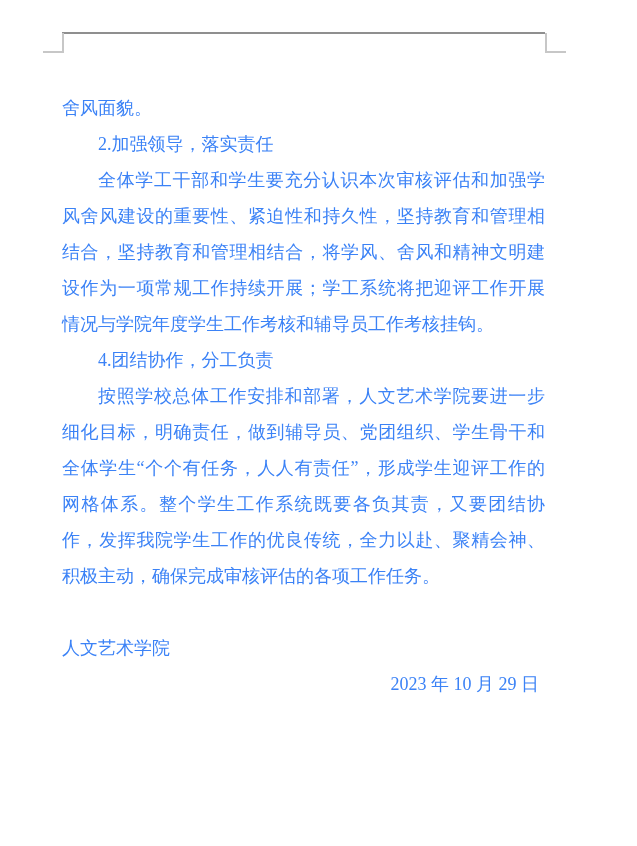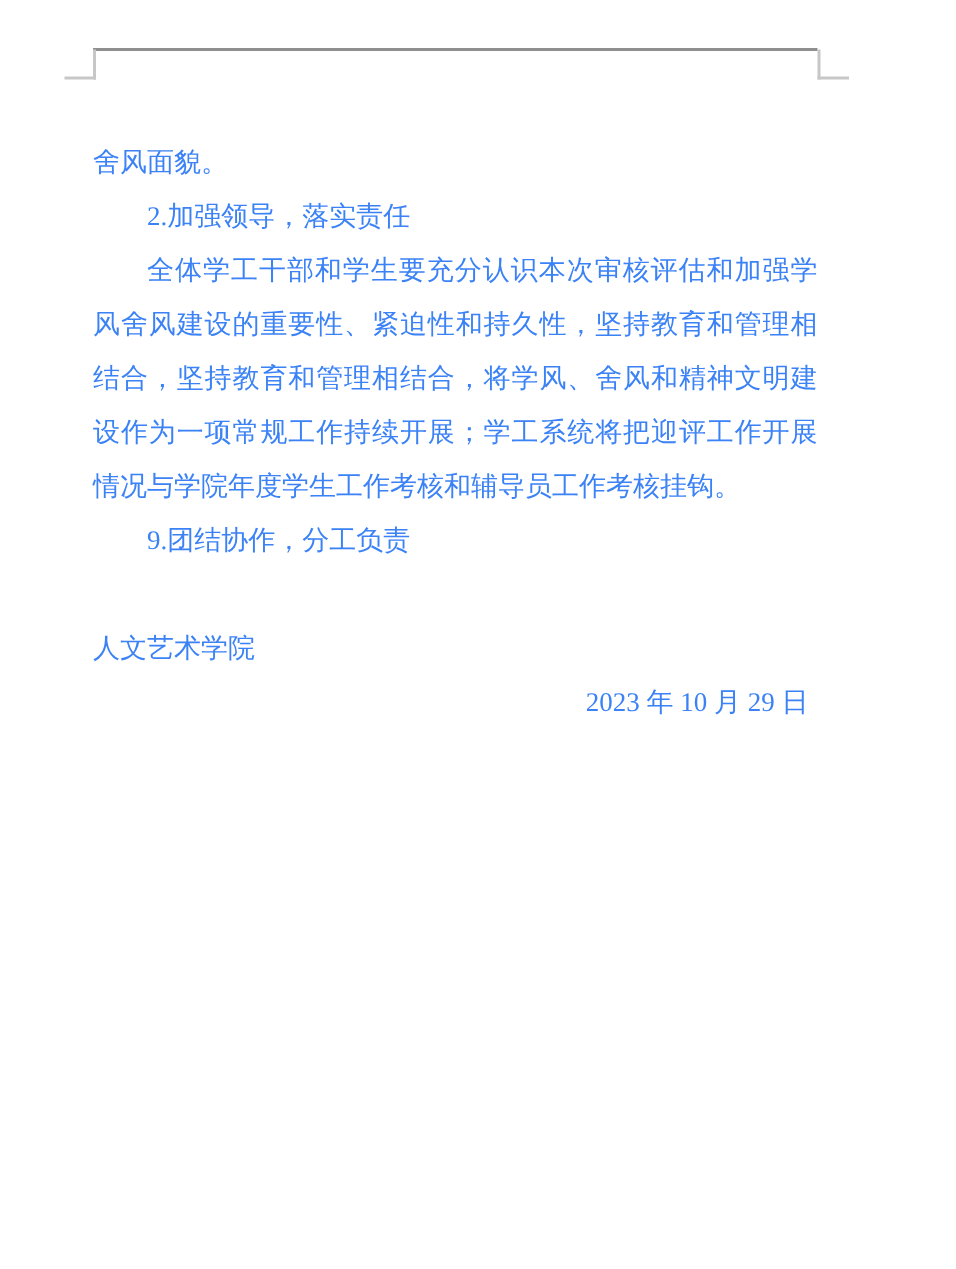--- a/index.html
+++ b/index.html
@@ -91,22 +91,23 @@
   <div class="corner-mark-left"></div>
   <div class="corner-mark-right"></div>
 
   <div class="text-block">
     <p class="para-continuation">舍风面貌。</p>
 
     <p class="para-heading">2.加强领导，落实责任</p>
 
     <p class="para-body">全体学工干部和学生要充分认识本次审核评估和加强学风舍风建设的重要性、紧迫性和持久性，坚持教育和管理相结合，坚持教育和管理相结合，将学风、舍风和精神文明建设作为一项常规工作持续开展；学工系统将把迎评工作开展情况与学院年度学生工作考核和辅导员工作考核挂钩。</p>
 
-    <p class="para-heading">9.团结协作，分工负责</p>
+    <p class="para-heading">4.团结协作，分工负责</p>
 
+    <p class="para-body">按照学校总体工作安排和部署，人文艺术学院要进一步细化目标，明确责任，做到辅导员、党团组织、学生骨干和全体学生“个个有任务，人人有责任”，形成学生迎评工作的网格体系。整个学生工作系统既要各负其责，又要团结协作，发挥我院学生工作的优良传统，全力以赴、聚精会神、积极主动，确保完成审核评估的各项工作任务。</p>
 
     <div class="signature-block">
       <p class="signature-org">人文艺术学院</p>
       <p class="signature-date">2023 年 10 月 29 日</p>
     </div>
   </div>
 
 </div>
 
 </body></html>

